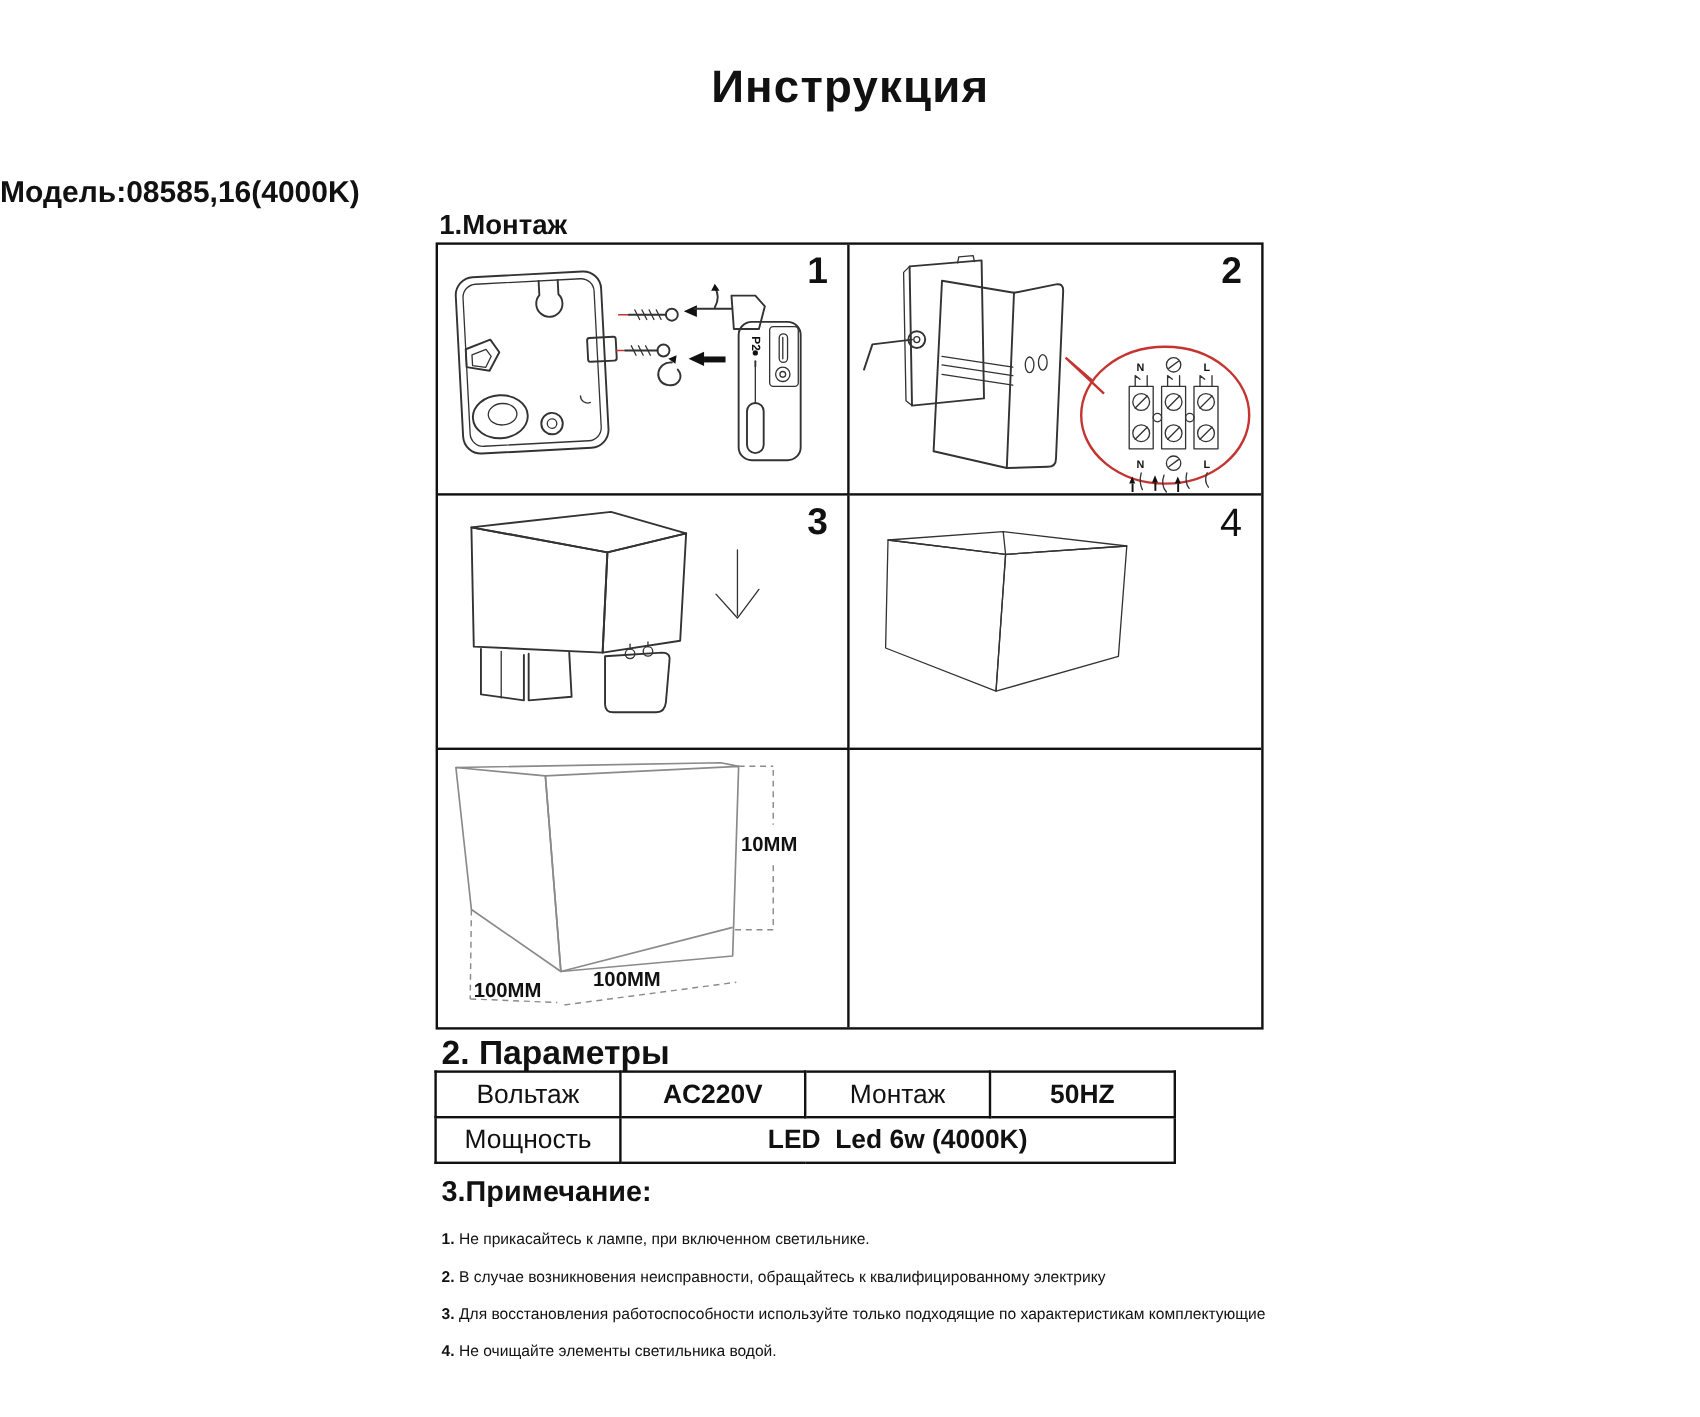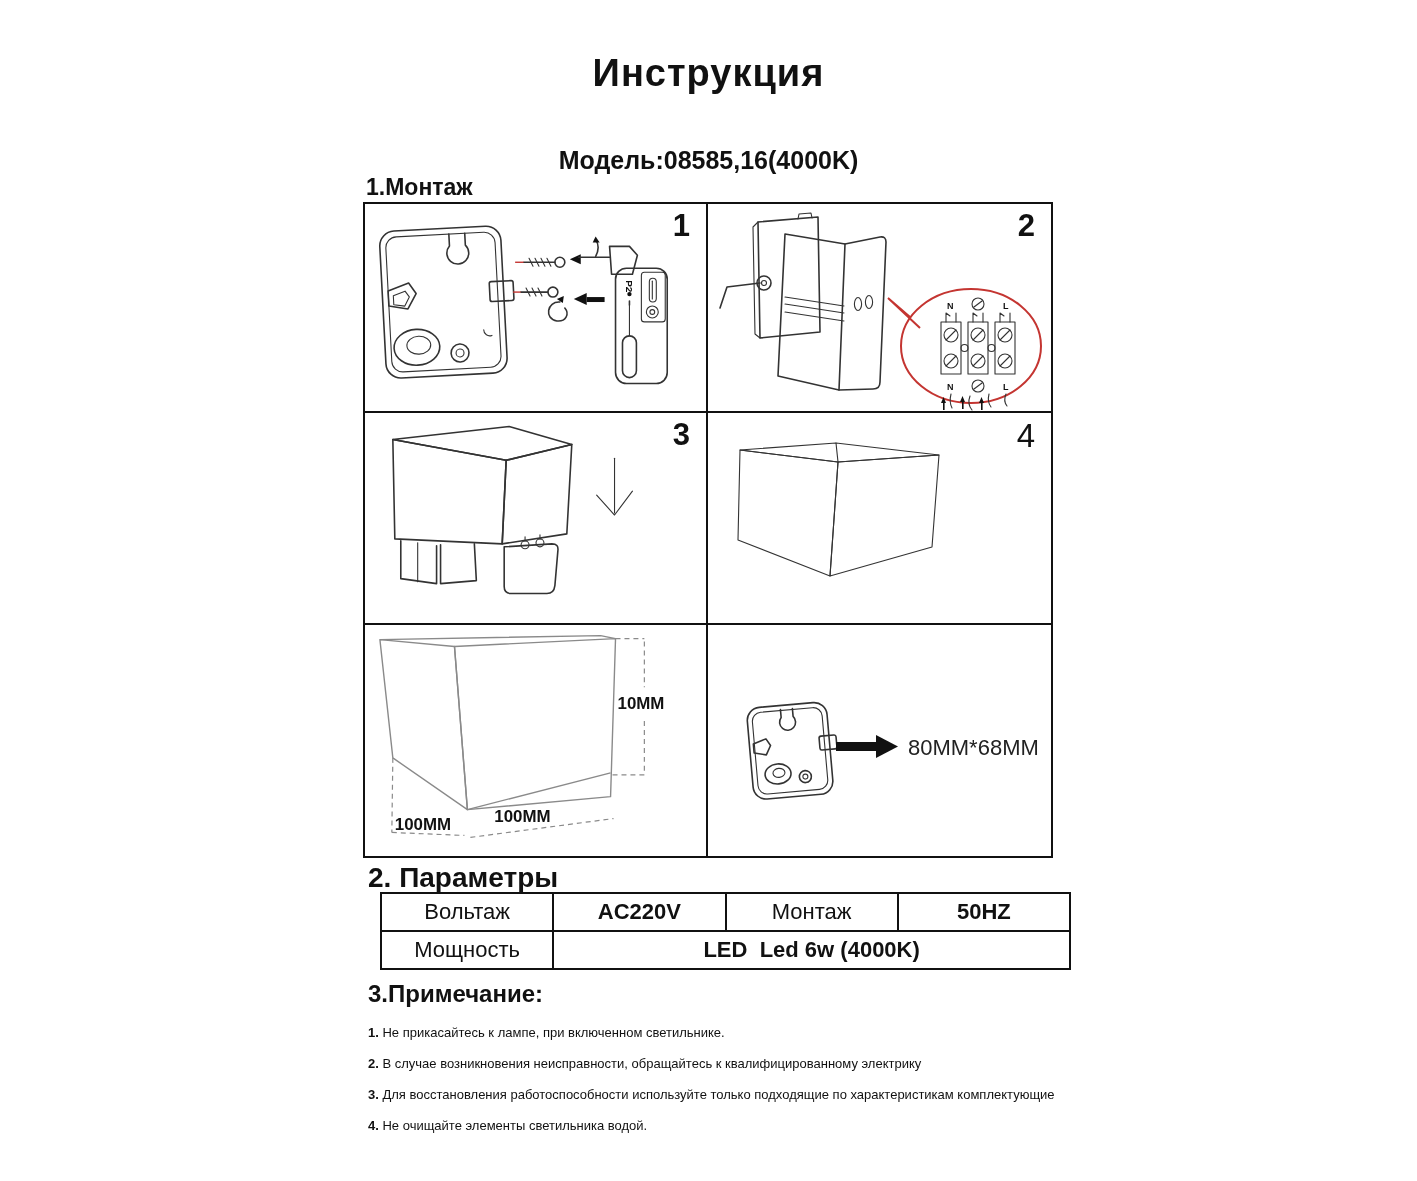--- a/index.html
+++ b/index.html
@@ -17,21 +17,21 @@
     color:var(--ink);
     overflow:hidden;
     border-radius:32px;
   }
   .title{
     position:absolute;top:52px;left:0;width:100%;
     text-align:center;font-size:38px;font-weight:bold;letter-spacing:1px;
   }
   .model-line{
     position:absolute;top:146px;left:0;width:100%;
-    text-align:center;font-size:25px;font-weight:bold;
+    text-align:left;font-size:25px;font-weight:bold;
   }
   .sec-label{position:absolute;font-weight:bold;text-align:center;}
   .montage-label{left:366px;top:174px;font-size:23px;}
   .params-label{left:368px;top:862px;font-size:28px;}
   
   .grid{
     position:absolute;left:363px;top:202px;
     width:690px;height:656px;
     border:2px solid var(--ink);
     box-sizing:border-box;
@@ -53,22 +53,22 @@
   .st-thin{stroke:var(--ink-soft);fill:none;stroke-width:1.1;stroke-linejoin:round;stroke-linecap:round;}
   .st-gray{stroke:var(--gray-stroke);fill:none;stroke-width:1.4;stroke-linejoin:round;}
   .dash{stroke:var(--gray-stroke);fill:none;stroke-width:1.2;stroke-dasharray:5 4;}
   .red-st{stroke:var(--accent-red);fill:none;stroke-width:2;}
   .red-thin{stroke:var(--accent-red);fill:none;stroke-width:1.4;}
   .blk{fill:var(--ink);stroke:none;}
   .svg-label{fill:var(--ink);font-family:"Liberation Sans",sans-serif;font-weight:bold;}
   .svg-label-light{fill:#222;font-family:"Liberation Sans",sans-serif;font-weight:normal;}
   
   .params-table{
-    position:absolute;left:380px;top:892px;
-    width:691px;border-collapse:collapse;table-layout:fixed;
+    position:absolute;left:362px;top:892px;
+    width:618px;border-collapse:collapse;table-layout:fixed;
   }
   .params-table td{
     border:2px solid var(--ink);
     height:36px;text-align:center;vertical-align:middle;
     font-size:22px;padding:0 4px;
   }
   .params-table td.val{font-weight:bold;white-space:pre-wrap;}
   
   .notes{
     position:absolute;left:368px;top:980px;width:692px;
@@ -247,40 +247,20 @@
           <path class="dash" d="M281,16 L281,62"></path>
           <path class="dash" d="M281,96 L281,149"></path>
           <path class="dash" d="M249,150 L281,150"></path>
         </g>
         <text class="svg-label" font-size="17" x="254" y="84">10MM</text>
         <text class="svg-label" font-size="17" x="30" y="206">100MM</text>
         <text class="svg-label" font-size="17" x="130" y="197">100MM</text>
       </svg>
     </div>
 
-    <div class="cell">
-      <svg viewBox="0 0 343 231">
-        <g transform="rotate(-5 80 125)">
-          <rect class="st" x="42" y="80" width="80" height="92" rx="13"></rect>
-          <rect class="st-thin" x="47" y="85" width="70" height="82" rx="9"></rect>
-          <path class="st" d="M76,84 v8 a8 8 0 1 0 12,0 v-8"></path>
-          <rect class="st" x="112" y="114" width="17" height="14" rx="2"></rect>
-          <path class="st" d="M46,116 l13,-4 l4,7 l-5,9 l-12,-3 z"></path>
-          <ellipse class="st" cx="68" cy="148" rx="13" ry="10"></ellipse>
-          <ellipse class="st-thin" cx="69" cy="147" rx="6" ry="4.5"></ellipse>
-          <circle class="st" cx="95" cy="153" r="6"></circle>
-          <circle class="st-thin" cx="95" cy="153" r="2.5"></circle>
-        </g>
-        <g>
-          <rect class="blk" x="128" y="117" width="40" height="9"></rect>
-          <path class="blk" d="M168,110 L190,121.5 L168,133 Z"></path>
-        </g>
-        <text class="svg-label-light" font-size="22" x="200" y="130">80MM*68MM</text>
-      </svg>
-    </div>
 
   </div>
 
   <div class="sec-label params-label">2. Параметры</div>
 
   <table class="params-table">
     <tbody>
         <tr>
       <td>Вольтаж</td>
       <td class="val">AC220V</td>

